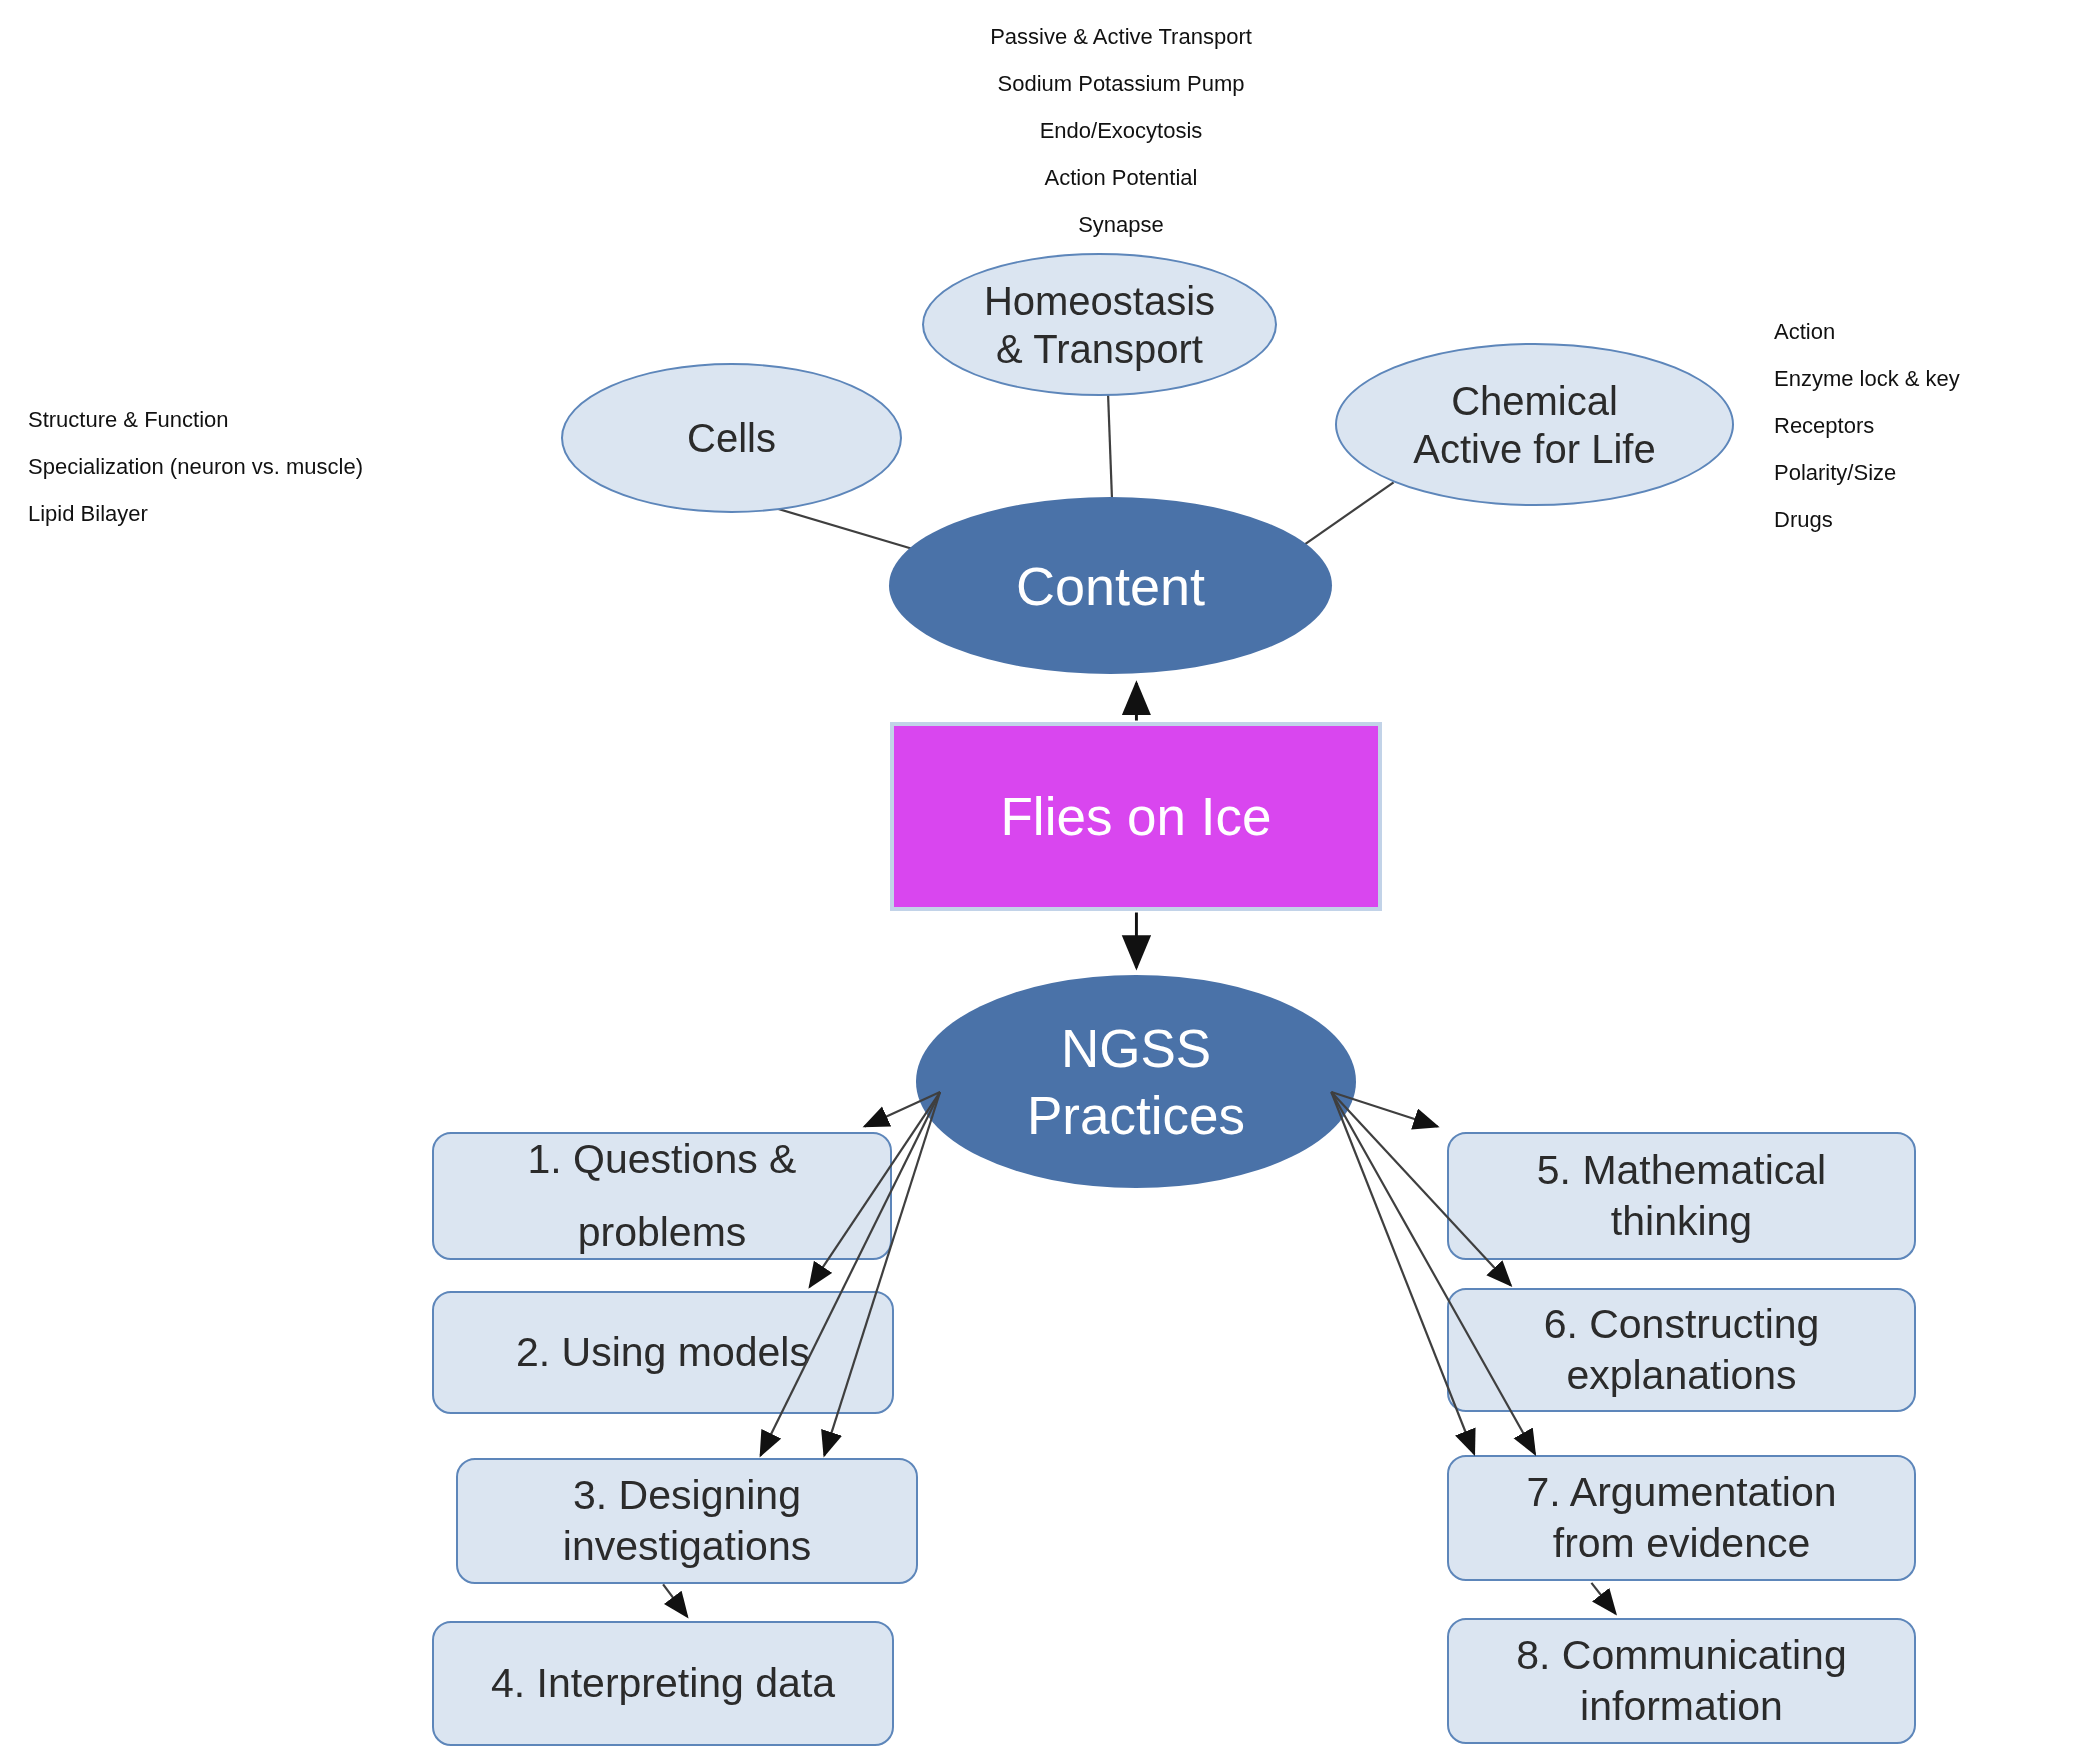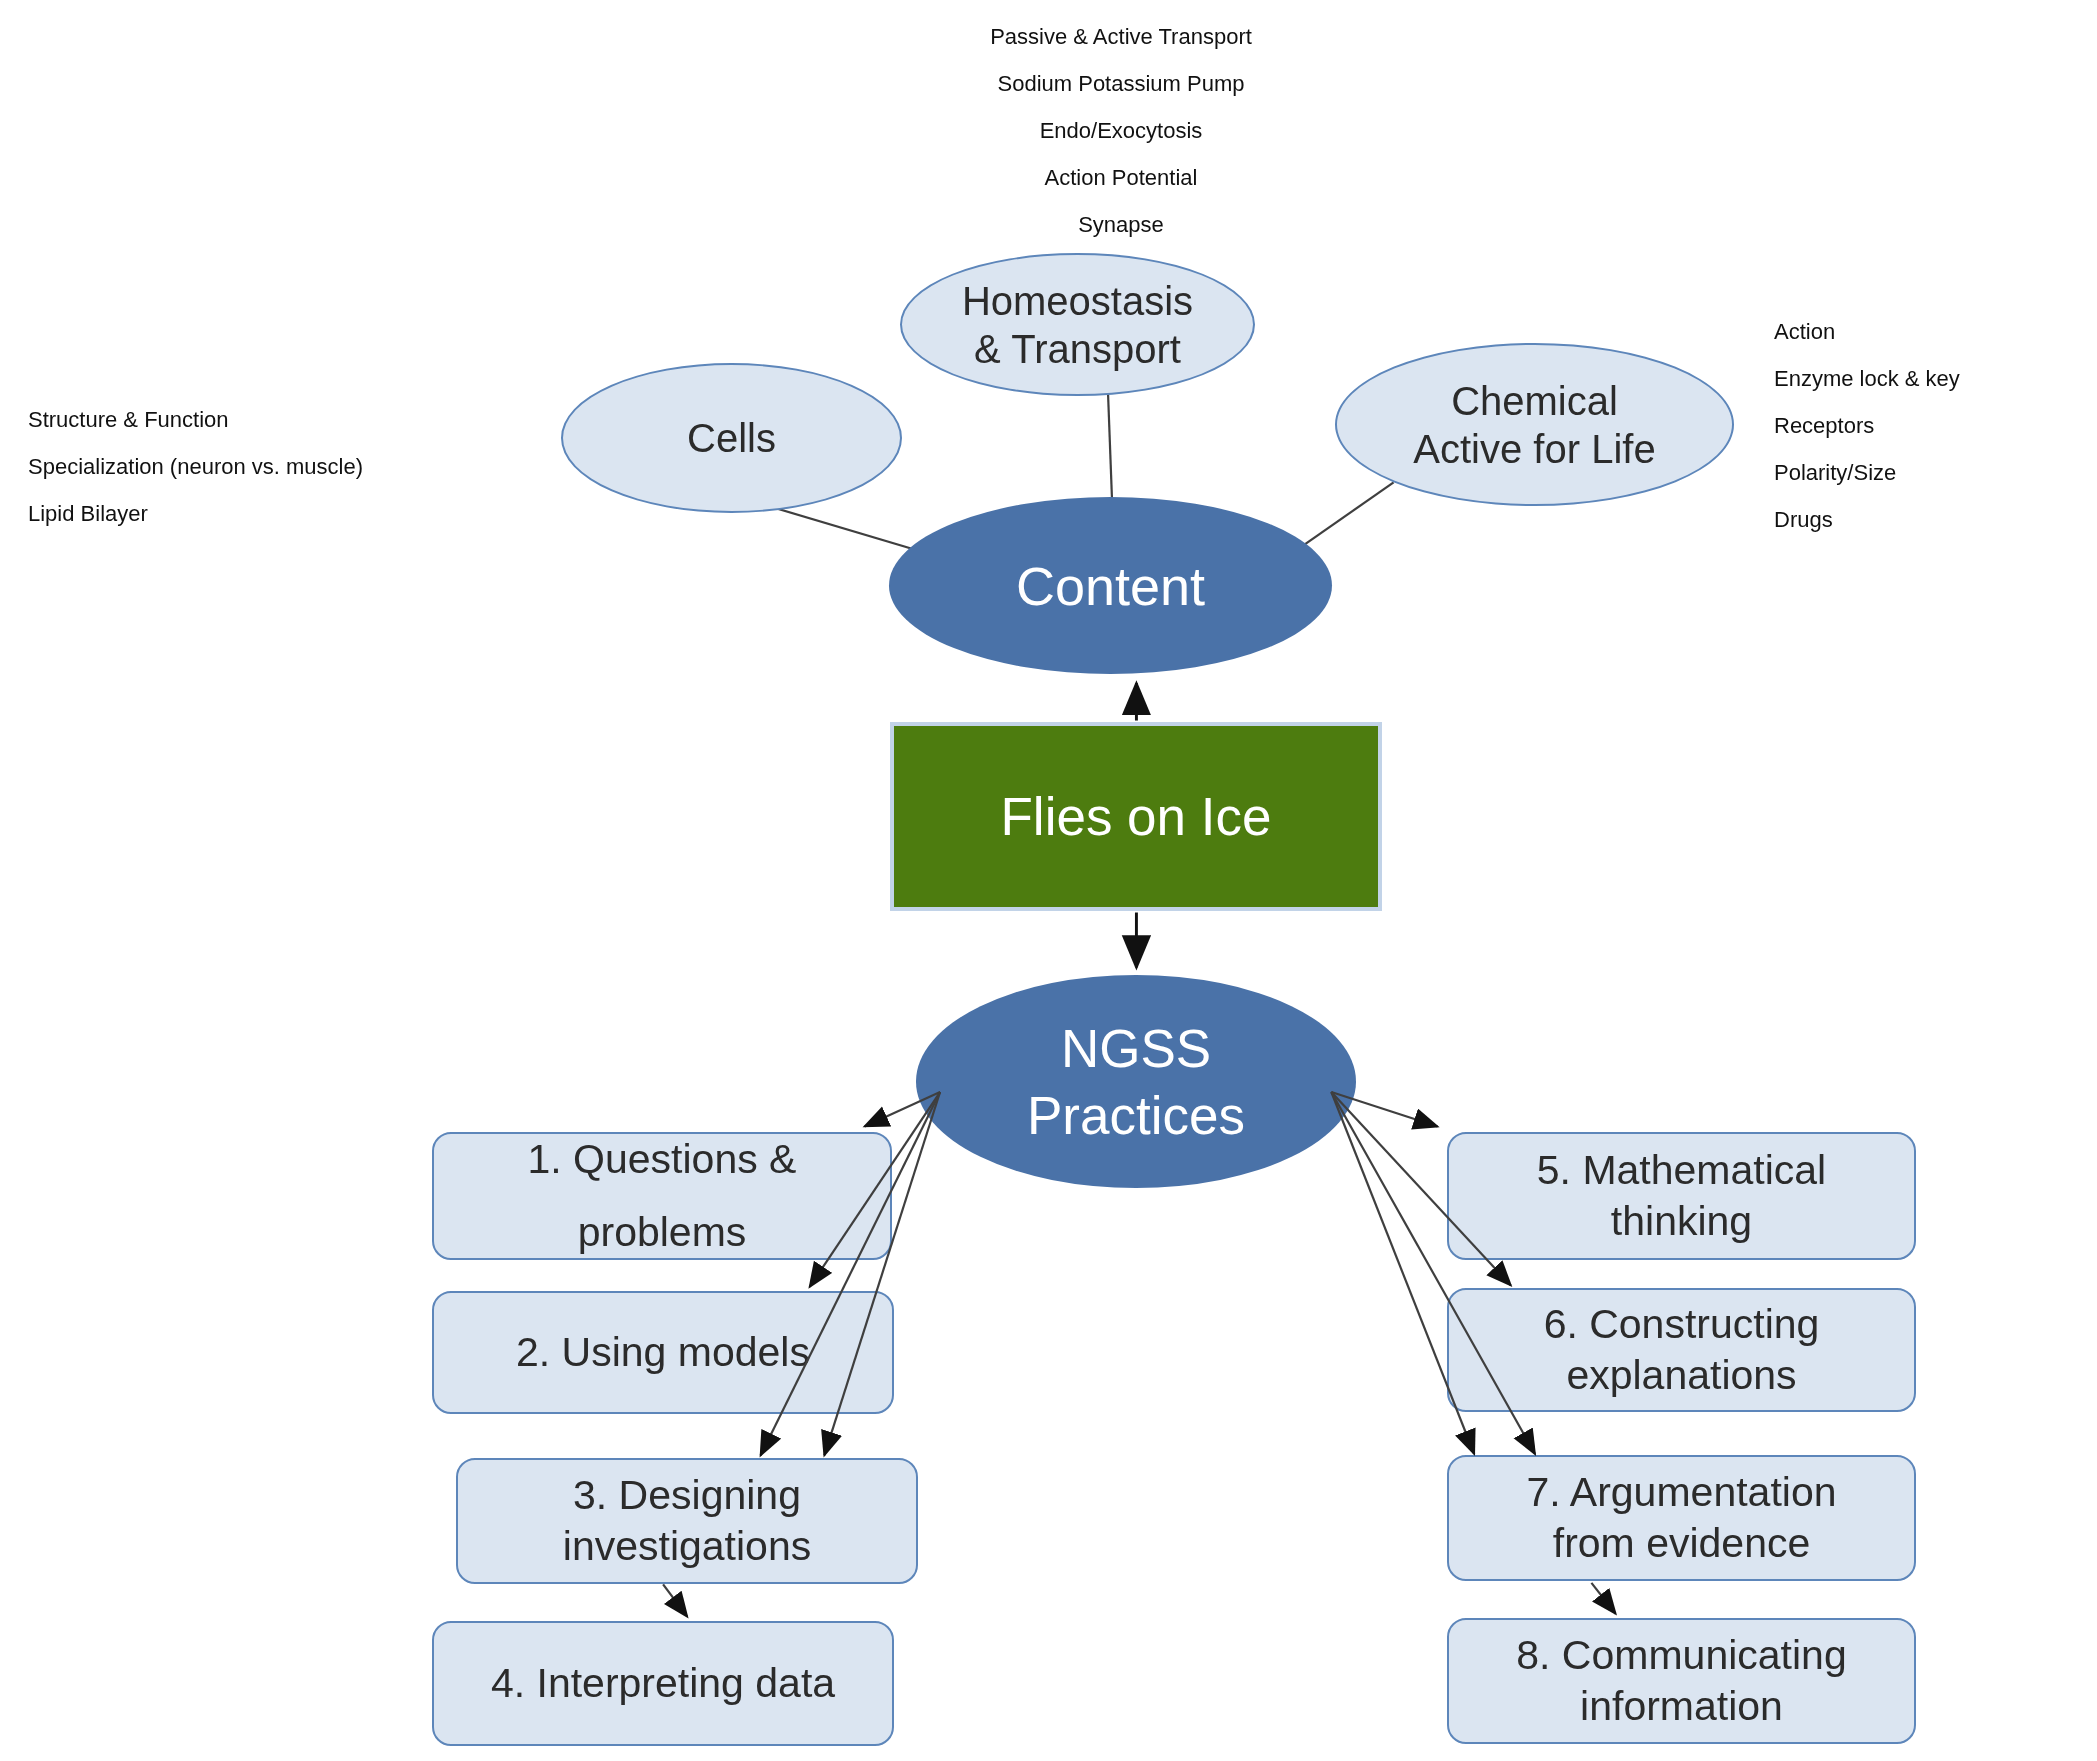--- a/index.html
+++ b/index.html
@@ -15,21 +15,21 @@
     background:#dbe5f1;border:2.9px solid #5d86ba;border-radius:50%;
     color:#2b2b2b;font-size:40px;line-height:48px;font-weight:500;
   }
   .ellipse-dark{
     background:#4a72a8;border:none;border-radius:50%;
     color:#ffffff;font-weight:500;
   }
   #node-content{font-size:54px;line-height:62px;}
   #node-ngss{font-size:53px;line-height:67px;}
   .rect-dark{
-    background:#4d7c0f;border:4.4px solid #c2d3e8;
+    background:#d946ef;border:4.4px solid #c2d3e8;
     color:#ffffff;font-size:53px;line-height:62px;font-weight:500;
   }
   .practice-box{
     background:#dbe5f1;border:2.9px solid #5d86ba;border-radius:19px;
     color:#2b2b2b;font-size:41px;line-height:51px;font-weight:500;z-index:1;
   }
   .annotation{position:absolute;z-index:2;font-size:22px;line-height:47px;font-weight:500;color:#111;}
   .annotation.center{text-align:center;}
   .node-line{display:block;}
 </style>
@@ -59,21 +59,21 @@
   </div>
 
   <div class="annotation" style="left:1774px;top:308px;">
     <div class="annotation-line">Action</div>
     <div class="annotation-line">Enzyme lock &amp; key</div>
     <div class="annotation-line">Receptors</div>
     <div class="annotation-line">Polarity/Size</div>
     <div class="annotation-line">Drugs</div>
   </div>
 
-  <div class="shape ellipse-light" style="left:900px;top:253px;width:355px;height:143px;">
+  <div class="shape ellipse-light" style="left:922px;top:253px;width:355px;height:143px;">
     <span class="node-line">Homeostasis</span>
     <span class="node-line">&amp; Transport</span>
   </div>
 
   <div class="shape ellipse-light" style="left:561px;top:363px;width:341px;height:150px;">
     <span class="node-line">Cells</span>
   </div>
 
   <div class="shape ellipse-light" style="left:1335px;top:343px;width:399px;height:163px;">
     <span class="node-line">Chemical</span>

